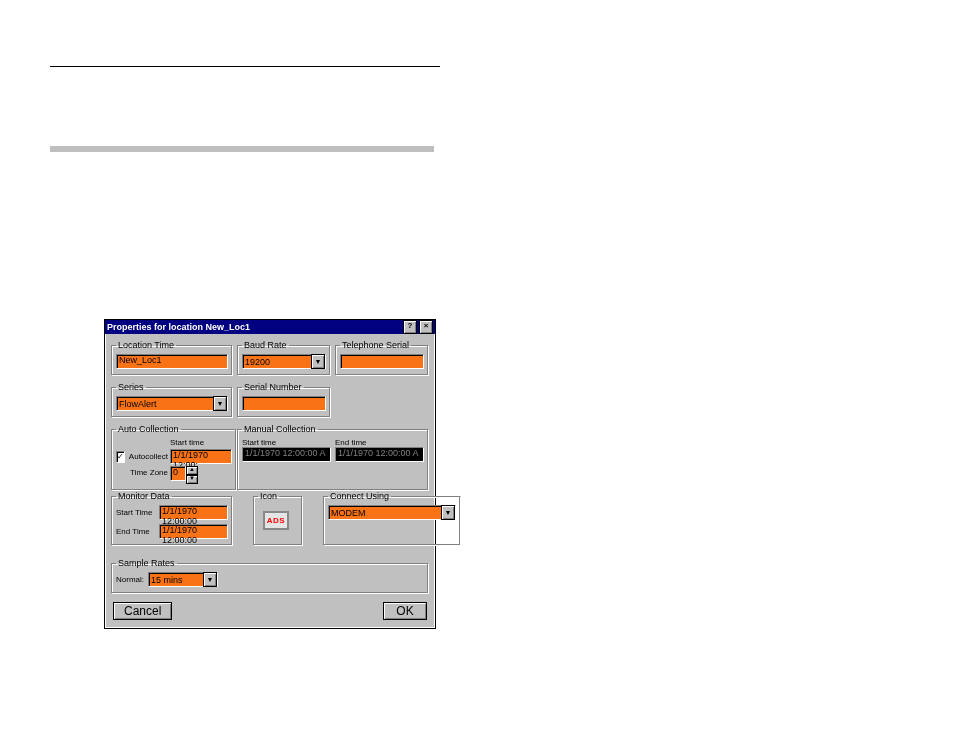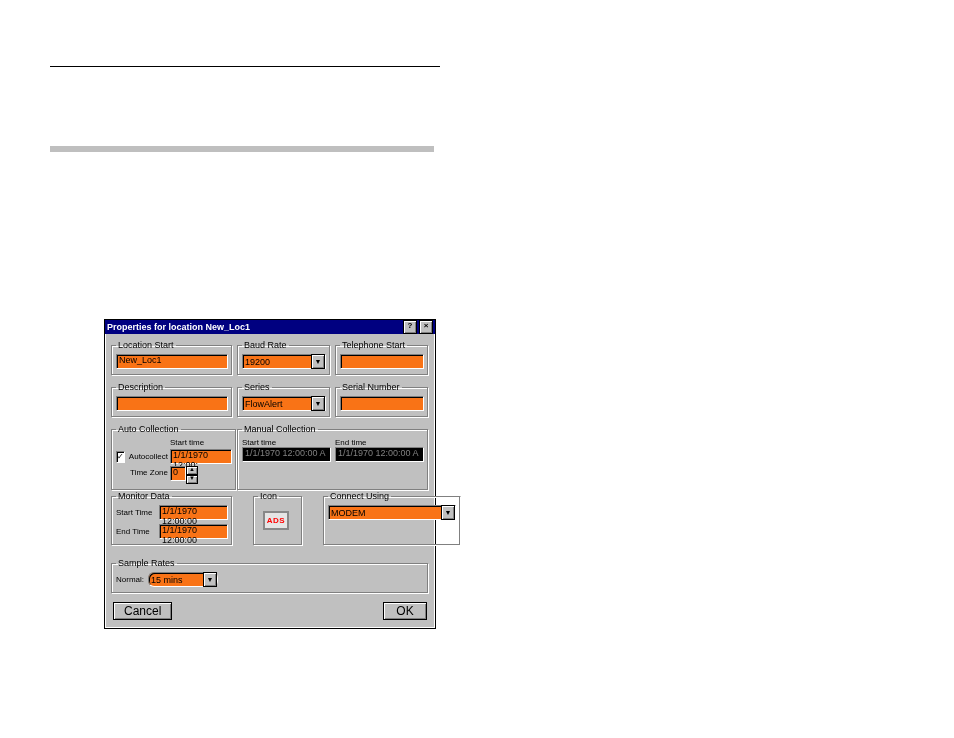--- a/index.html
+++ b/index.html
@@ -216,39 +216,35 @@
       <span class="tbtns">
         <span class="tbtn">?</span>
         <span class="tbtn">×</span>
       </span>
     </div>
 
     <div class="dlg-body">
 
       <div class="row1">
         <fieldset class="grp">
-          <legend>Location Start</legend>
+          <legend>Location Time</legend>
           <div class="txt">New_Loc1</div>
         </fieldset>
         <fieldset class="grp">
           <legend>Baud Rate</legend>
           <div class="sel">
             <span>19200</span>
             <span class="arrow">▼</span>
           </div>
         </fieldset>
         <fieldset class="grp">
-          <legend>Telephone Start</legend>
+          <legend>Telephone Serial</legend>
           <div class="txt"></div>
         </fieldset>
 
-        <fieldset class="grp">
-          <legend>Description</legend>
-          <div class="txt"></div>
-        </fieldset>
         <fieldset class="grp">
           <legend>Series</legend>
           <div class="sel">
             <span>FlowAlert</span>
             <span class="arrow">▼</span>
           </div>
         </fieldset>
         <fieldset class="grp">
           <legend>Serial Number</legend>
           <div class="txt"></div>
@@ -310,21 +306,21 @@
             <span class="arrow">▼</span>
           </div>
         </fieldset>
       </div>
 
       <div class="row4">
         <fieldset class="grp">
           <legend>Sample Rates</legend>
           <div class="inline">
             <span class="mini">Normal:</span>
-            <div class="sel" style="width:70px;border-radius:6px;">
+            <div class="sel" style="width:70px;">
               <span>15 mins</span>
               <span class="arrow">▼</span>
             </div>
           </div>
         </fieldset>
       </div>
 
       <div class="dlg-buttons">
         <button class="btn">Cancel</button>
         <button class="btn" style="min-width:44px;">OK</button>

